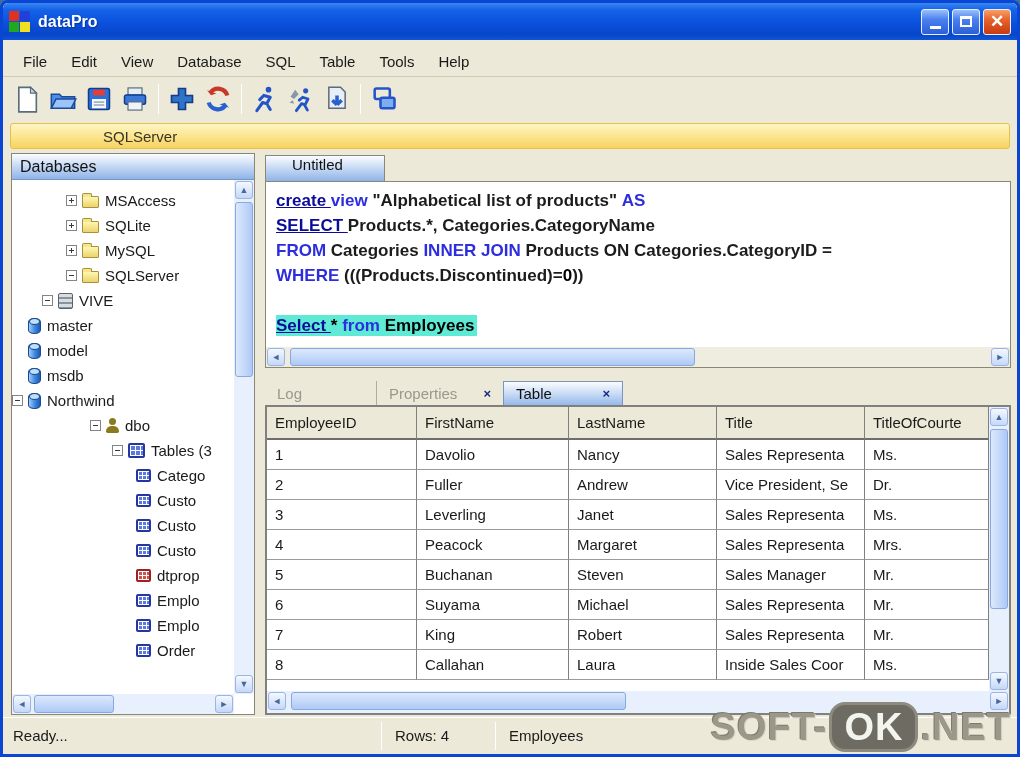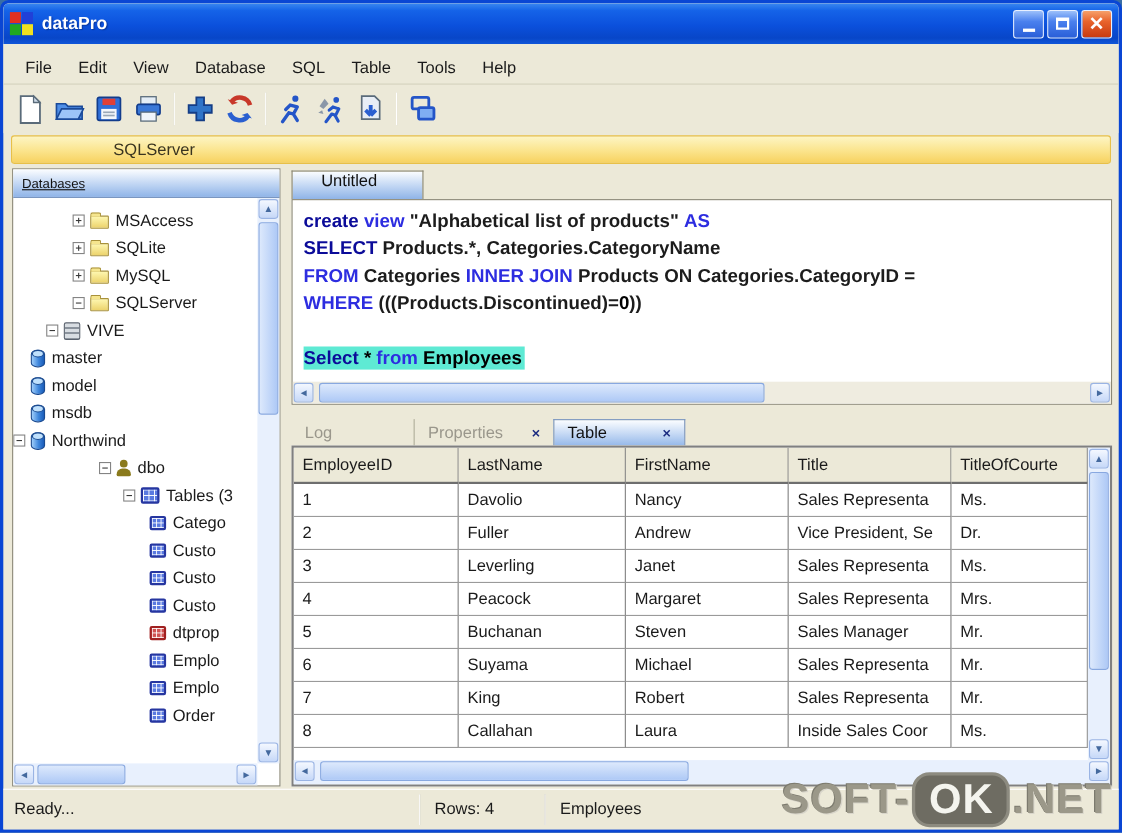--- a/index.html
+++ b/index.html
@@ -35,21 +35,21 @@
   .tbtn svg{width:28px;height:28px;}
   .tsep{width:1px;height:30px;background:#c5c2ae;border-right:1px solid #fff;margin:0 5px;}
   
   .connbar{position:absolute;left:7px;top:120px;width:1000px;height:26px;border-radius:3px;
     background:linear-gradient(180deg,#fdf5c4 0%,#fbe48c 55%,#f7d260 100%);
     border:1px solid #e8c048;display:flex;align-items:center;}
   .connbar span{font-size:15px;color:#3a3520;margin-left:92px;}
   
   .sidebar{position:absolute;left:8px;top:150px;width:244px;height:562px;background:#fff;border:1px solid #8a8775;}
   .paneltitle{height:26px;background:linear-gradient(180deg,#fbfdff 0%,#c4d8f4 50%,#8fb4e8 100%);
-    border-bottom:1px solid #7a96c0;display:flex;align-items:center;padding-left:8px;font-size:12px;color:#111;text-decoration:underline;}
+    border-bottom:1px solid #7a96c0;display:flex;align-items:center;padding-left:8px;font-size:16px;color:#111;}
   .treeview{position:absolute;left:0;top:26px;right:20px;bottom:20px;overflow:hidden;padding-top:8px;}
   .trow{height:25px;display:flex;align-items:center;white-space:nowrap;cursor:pointer;}
   .tlabel{font-size:15px;color:#1a1a1a;margin-left:6px;}
   .lvl0{padding-left:6px;margin-left:48px;} .lvl1{padding-left:30px;} .lvl2{}
   .lvl3{padding-left:78px;} .lvl4{padding-left:100px;} .lvl5{padding-left:124px;}
   .tgl{width:11px;height:11px;border:1px solid #848484;background:#fff;position:relative;flex:0 0 11px;margin-right:5px;}
   .tgl::before{content:"";position:absolute;left:2px;top:4px;width:5px;height:1px;background:#3a3a3a;}
   .tgl.plus::after{content:"";position:absolute;left:4px;top:2px;width:1px;height:5px;background:#3a3a3a;}
   .tgl-sp{width:16px;flex:0 0 16px;}
   .ico{display:inline-block;flex:0 0 auto;}
@@ -75,21 +75,21 @@
   .sb-thumb{position:absolute;border:1px solid #88a8e0;border-radius:3px;
     background:linear-gradient(90deg,#dde9fc 0%,#aec9f6 100%);cursor:grab;}
   .sb-thumb.h{background:linear-gradient(180deg,#dde9fc 0%,#aec9f6 100%);}
   
   .edittab{position:absolute;left:262px;top:152px;width:120px;height:26px;
     background:linear-gradient(180deg,#fbfdff 0%,#c4d8f4 50%,#8fb4e8 100%);
     border:1px solid #8a8775;border-bottom:none;display:flex;align-items:flex-start;padding-left:26px;font-size:15px;color:#111;cursor:pointer;}
   .editor{position:absolute;left:262px;top:178px;width:746px;height:187px;background:#fff;border:1px solid #8a8775;overflow:hidden;}
   .code{position:absolute;left:0;top:0;right:0;bottom:22px;overflow:hidden;padding:6px 0 0 10px;
     font-family:"Liberation Sans",sans-serif;font-size:17px;font-weight:700;line-height:25px;white-space:pre;}
-  .t-k1{color:#0b0b99;} .t-k2{color:#2d2de0;} .t-tx{color:#1c1c1c;font-weight:600;} .t-st{color:#000;}
+  .t-k1{color:#0b0b99;text-decoration:underline;} .t-k2{color:#2d2de0;} .t-tx{color:#1c1c1c;font-weight:600;} .t-st{color:#000;}
   .hl{background:#5eead4;padding:1px 3px 1px 0;}
   .editor .sb-h{right:0;background:#efece0;}
   
   .rtabs{position:absolute;left:262px;top:378px;width:746px;height:24px;display:flex;align-items:flex-end;}
   .rtab{height:24px;display:flex;align-items:center;padding:0 12px;font-size:15px;color:#9a978c;cursor:pointer;gap:26px;}
   .rtab .xico{color:#1a2a80;font-weight:bold;font-size:13px;cursor:pointer;}
   .rtab.sep{border-right:1px solid #b0ad9a;}
   .rtab.active{background:linear-gradient(180deg,#fbfdff 0%,#c4d8f4 55%,#96b9ea 100%);
     border:1px solid #7a96c0;border-bottom:none;color:#111;min-width:120px;justify-content:space-between;}
   
@@ -353,22 +353,22 @@
     <span class="rtab active">
         <span>Table</span>
         <span class="xico">×</span>
       </span>
   </div>
 
   <div class="gridpanel">
     <div class="gridwrap">
       <div class="grow head">
         <span class="gcell">EmployeeID</span>
+        <span class="gcell">FirstName</span>
         <span class="gcell">LastName</span>
-        <span class="gcell">FirstName</span>
         <span class="gcell">Title</span>
         <span class="gcell">TitleOfCourte</span>
       </div>
       <div class="grow">
           <span class="gcell">1</span>
           <span class="gcell">Davolio</span>
           <span class="gcell">Nancy</span>
           <span class="gcell">Sales Representa</span>
           <span class="gcell">Ms.</span>
         </div>

